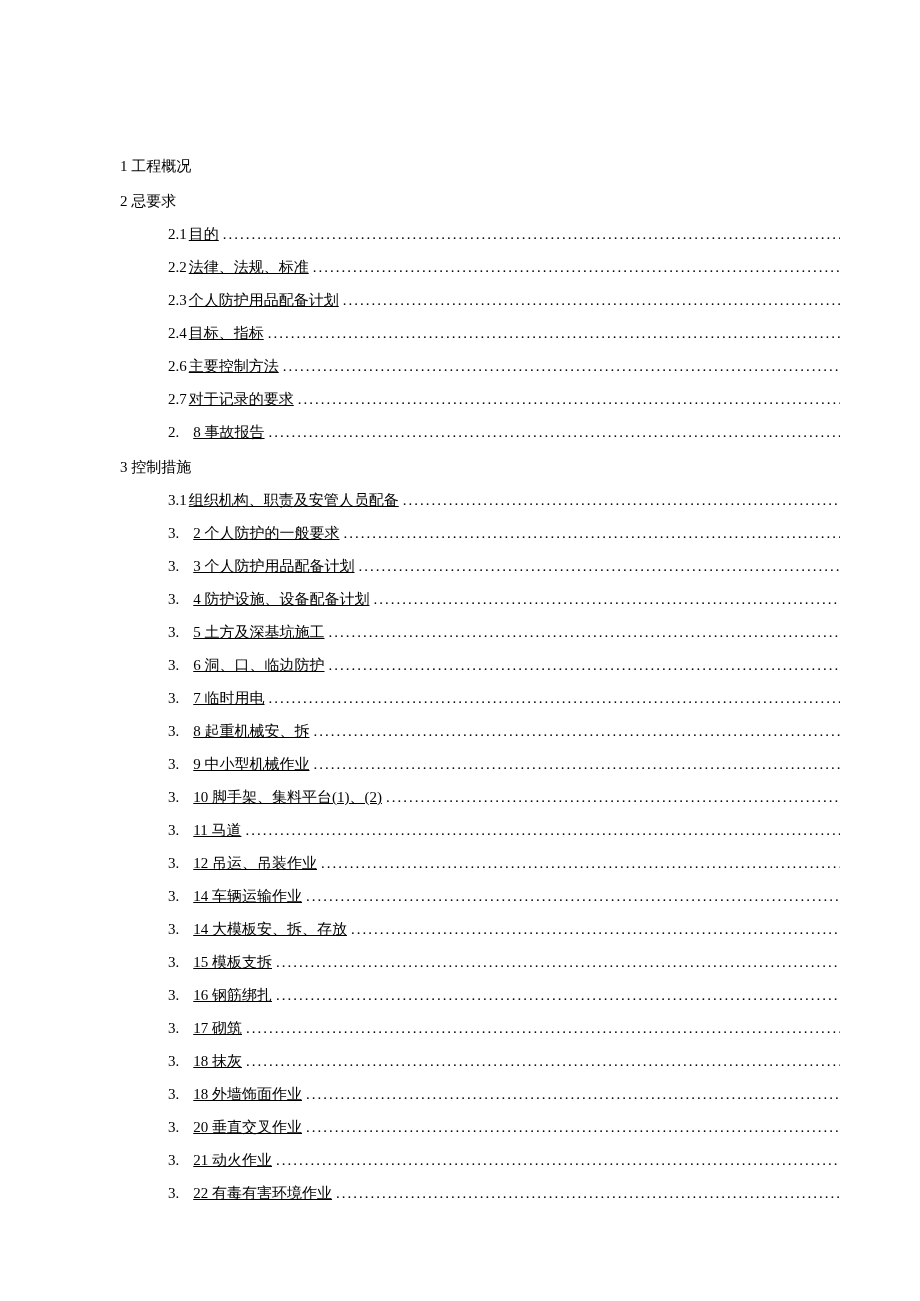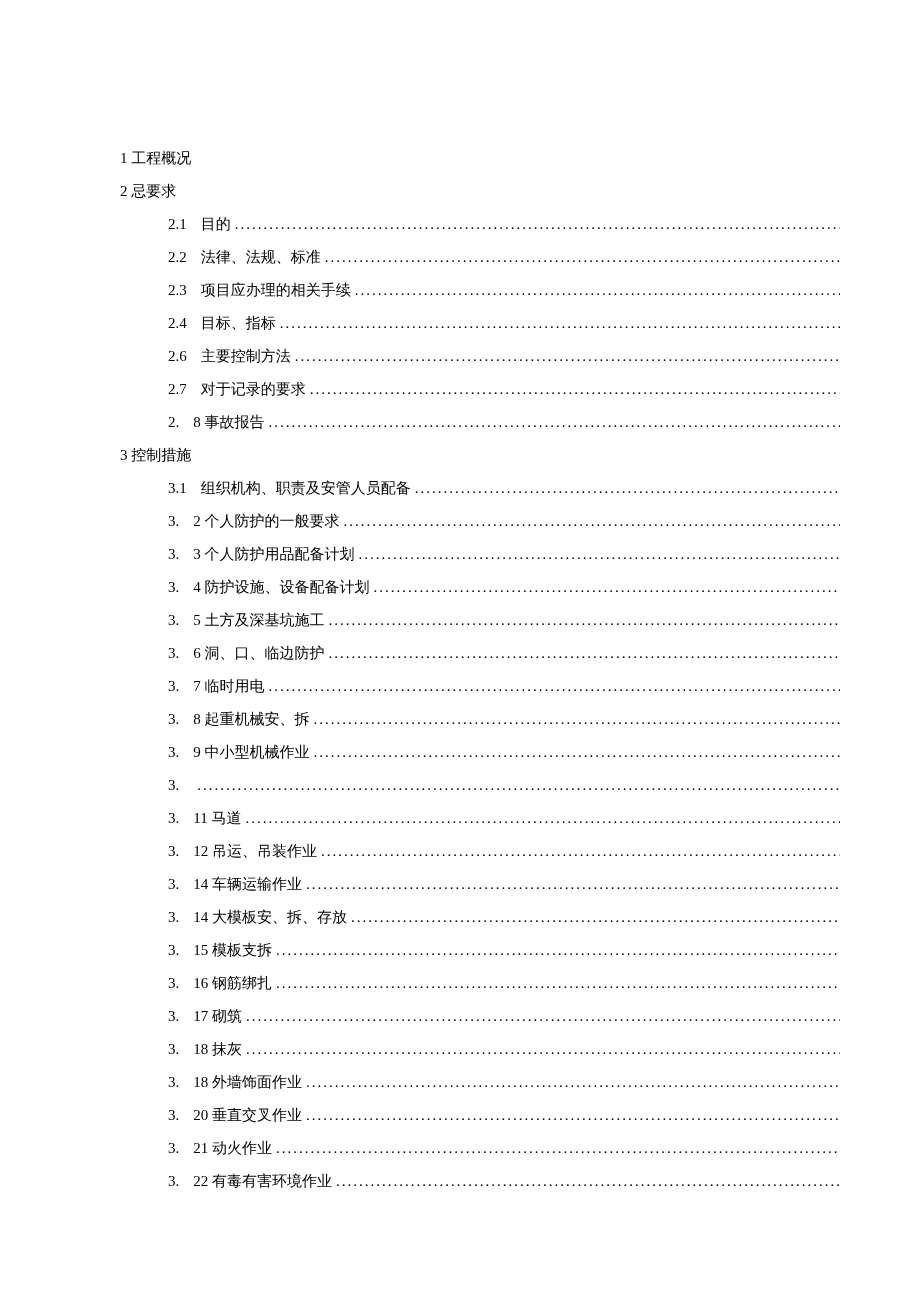--- a/index.html
+++ b/index.html
@@ -8,39 +8,40 @@
       font-family: "SimSun", "宋体", serif;
       width: 920px;
       height: 1301px;
       padding: 145px 80px 60px 120px;
       font-size: 15px;
       color: #000;
       line-height: 1.8;
     }
     .section-heading {
       margin-bottom: 6px;
-      margin-top: 0;
+      margin-top: 8px;
     }
     .toc-line {
       display: flex;
       align-items: baseline;
       margin-left: 48px;
       margin-bottom: 6px;
       white-space: nowrap;
       overflow: hidden;
     }
     .toc-number {
       flex: 0 0 auto;
-      padding-right: 14px;
+      padding-right: 2px;
     }
     .toc-split .toc-number {
       padding-right: 14px;
     }
     .toc-title {
       flex: 0 0 auto;
+      text-decoration: underline;
     }
     .toc-dots {
       flex: 1 1 auto;
       overflow: hidden;
       letter-spacing: 2px;
       padding-left: 4px;
     }
     .toc-dots::after {
       content: "..................................................................................................................................................................................................";
     }
@@ -56,21 +57,21 @@
       <span class="toc-title">目的</span>
       <span class="toc-dots"></span>
     </div>
     <div class="toc-line">
       <span class="toc-number">2.2</span>
       <span class="toc-title">法律、法规、标准</span>
       <span class="toc-dots"></span>
     </div>
     <div class="toc-line">
       <span class="toc-number">2.3</span>
-      <span class="toc-title">项目应办理的相关手续</span>
+      <span class="toc-title">个人防护用品配备计划</span>
       <span class="toc-dots"></span>
     </div>
     <div class="toc-line">
       <span class="toc-number">2.4</span>
       <span class="toc-title">目标、指标</span>
       <span class="toc-dots"></span>
     </div>
     <div class="toc-line">
       <span class="toc-number">2.6</span>
       <span class="toc-title">主要控制方法</span>
@@ -127,20 +128,21 @@
       <span class="toc-title">8 起重机械安、拆</span>
       <span class="toc-dots"></span>
     </div>
     <div class="toc-line toc-split">
       <span class="toc-number">3.</span>
       <span class="toc-title">9 中小型机械作业</span>
       <span class="toc-dots"></span>
     </div>
     <div class="toc-line toc-split">
       <span class="toc-number">3.</span>
+      <span class="toc-title">10 脚手架、集料平台(1)、(2)</span>
       <span class="toc-dots"></span>
     </div>
     <div class="toc-line toc-split">
       <span class="toc-number">3.</span>
       <span class="toc-title">11 马道</span>
       <span class="toc-dots"></span>
     </div>
     <div class="toc-line toc-split">
       <span class="toc-number">3.</span>
       <span class="toc-title">12 吊运、吊装作业</span>

